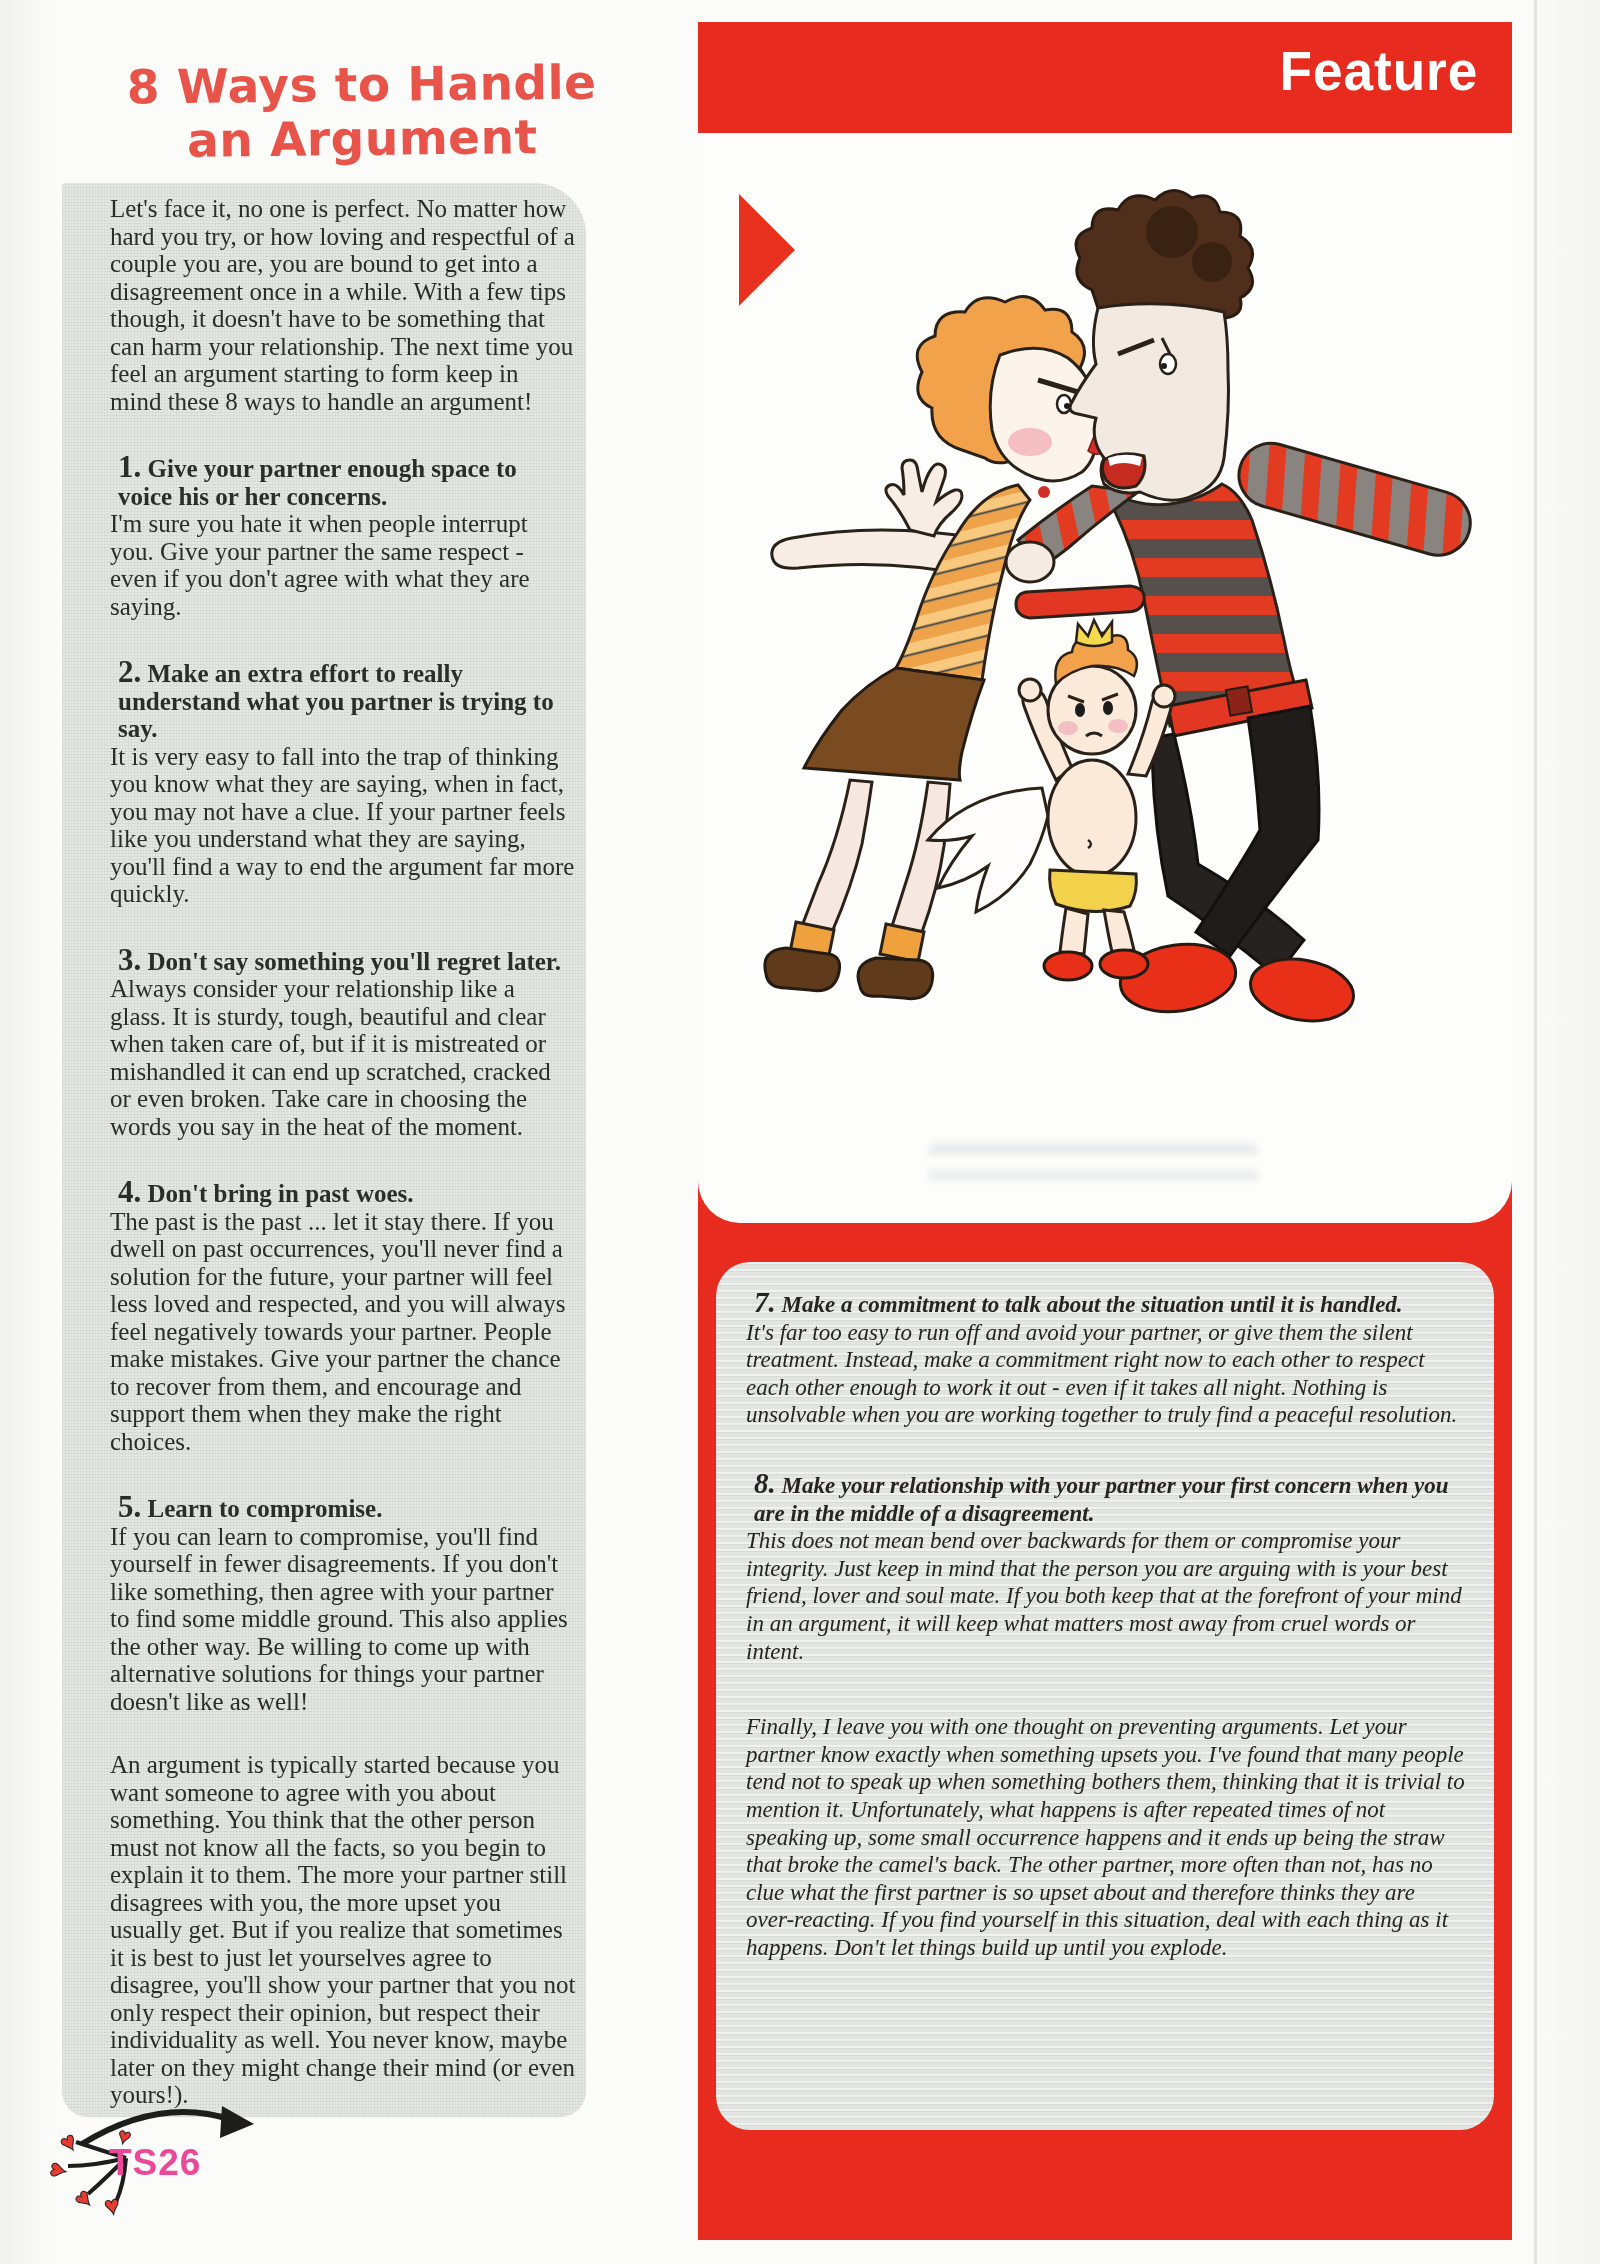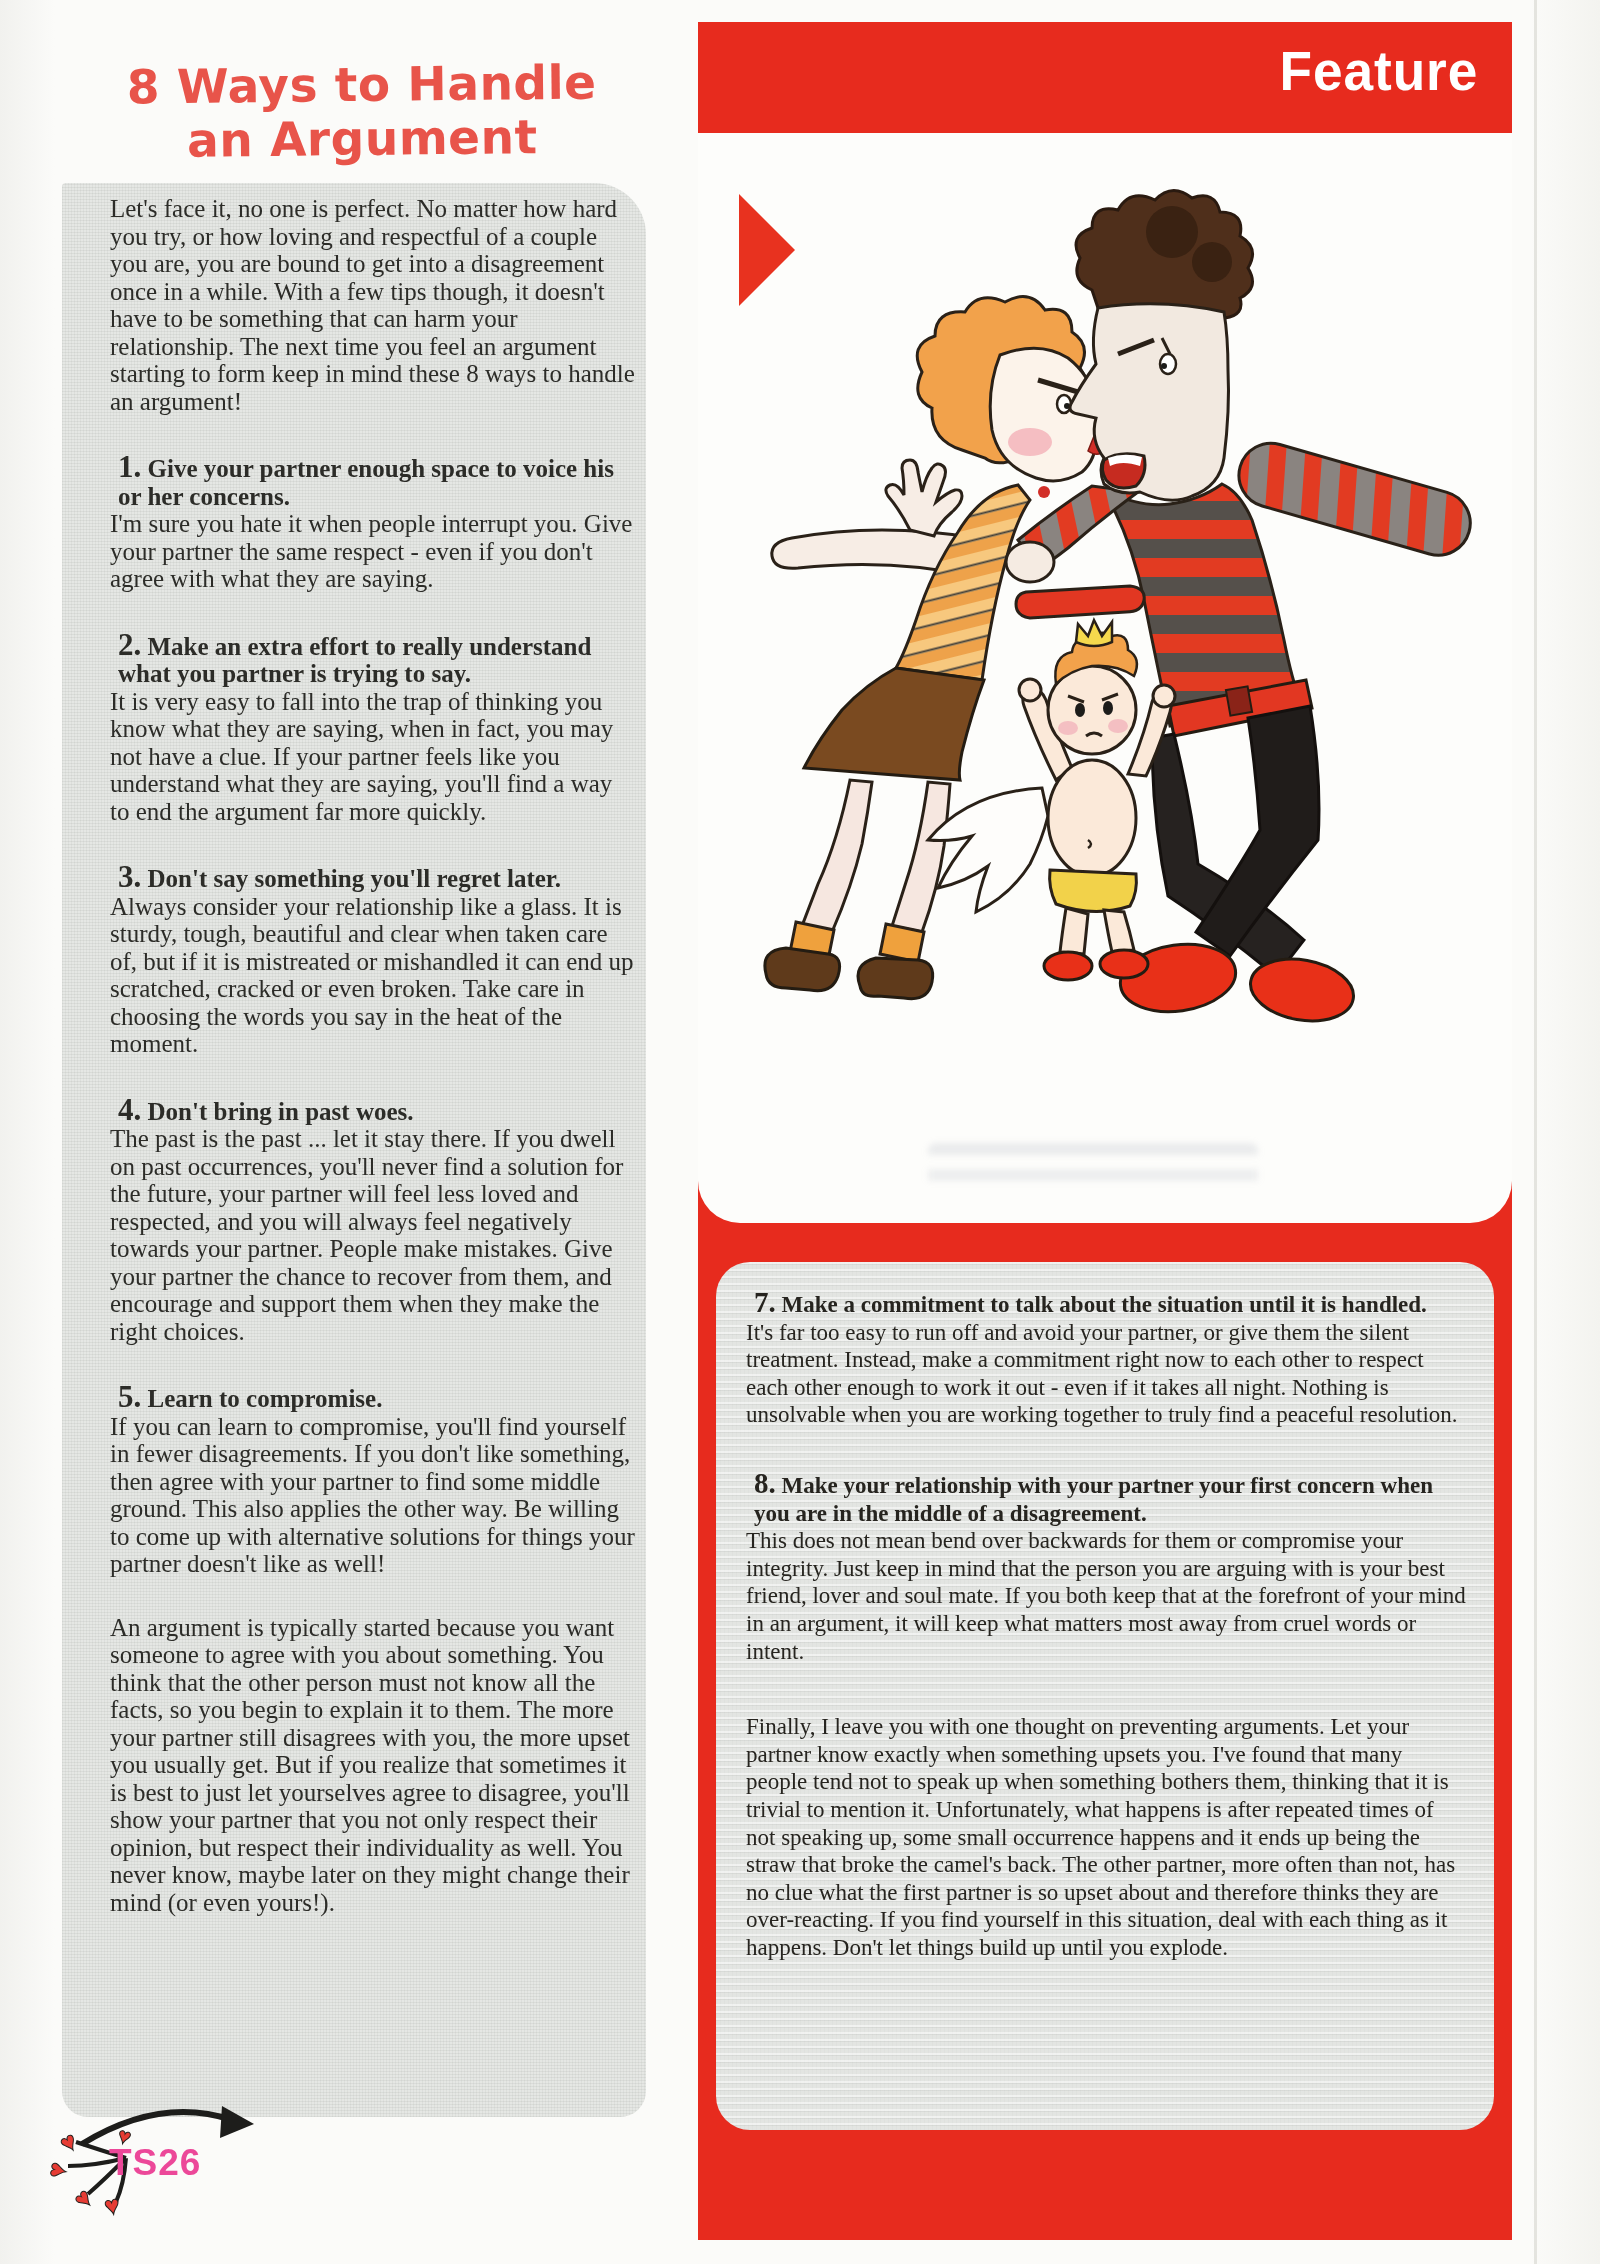--- a/index.html
+++ b/index.html
@@ -31,33 +31,33 @@
     box-sizing:border-box;padding:26px 28px 0 30px;
   }
 
   
   .page-title{
     position:absolute;left:82px;top:58px;width:560px;text-align:center;
     font-family:"DejaVu Sans", sans-serif;font-weight:700;font-size:47px;line-height:54px;
     color:#e8544a;transform:rotate(-0.6deg);letter-spacing:.5px;
   }
   .left-col{
-    position:absolute;left:62px;top:183px;width:584px;height:1934px;
+    position:absolute;left:62px;top:183px;width:524px;height:1934px;
     border-radius:4px 52px 26px 26px;
     background-color:#e5e7e4;
     background-image:
       repeating-linear-gradient(0deg, rgba(120,125,118,.10) 0 1px, transparent 1px 3px),
       repeating-linear-gradient(90deg, rgba(120,125,118,.08) 0 1px, transparent 1px 3px);
     box-sizing:border-box;padding:12px 10px 0 48px;
     color:#2c2c28;font-size:25px;line-height:27.5px;
   }
   .left-col .sec{margin-top:36px;}
   .phead{font-weight:bold;margin-left:8px;}
   .num{font-weight:bold;font-size:31px;line-height:1;}
-  .gray-panel{color:#26241f;font-size:23px;line-height:27.6px;}
+  .gray-panel{color:#26241f;font-size:23px;line-height:27.6px;font-style:italic;}
   .gray-panel .num{font-size:29px;}
   .gray-panel .sec{margin-top:0;}
   .gray-panel .sec + .sec{margin-top:40px;}
   .closing{margin-top:48px;}
 
   
   .cartoon{position:absolute;left:700px;top:140px;width:812px;height:1080px;}
 
   
   .ts-logo{position:absolute;left:30px;top:2092px;width:280px;height:140px;}

